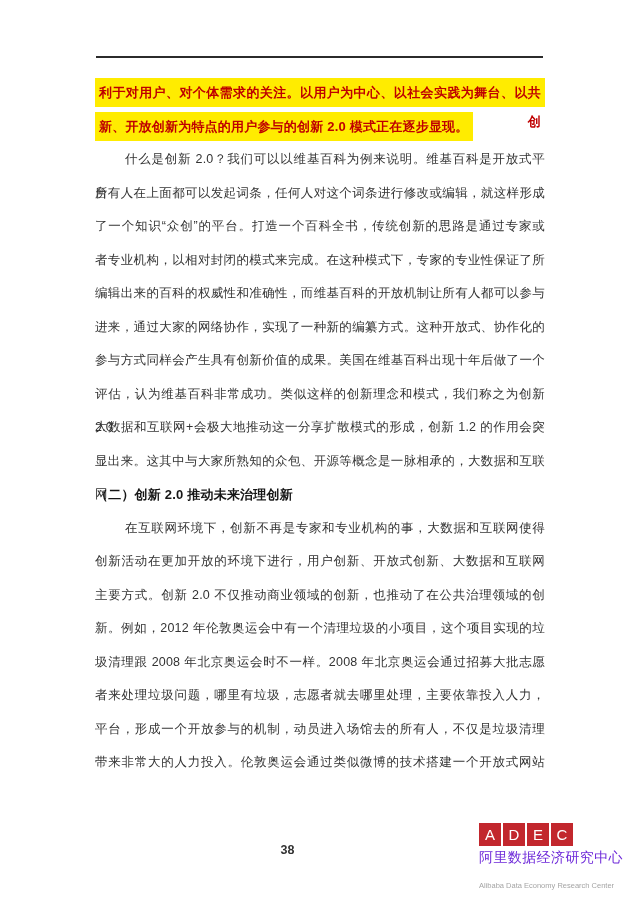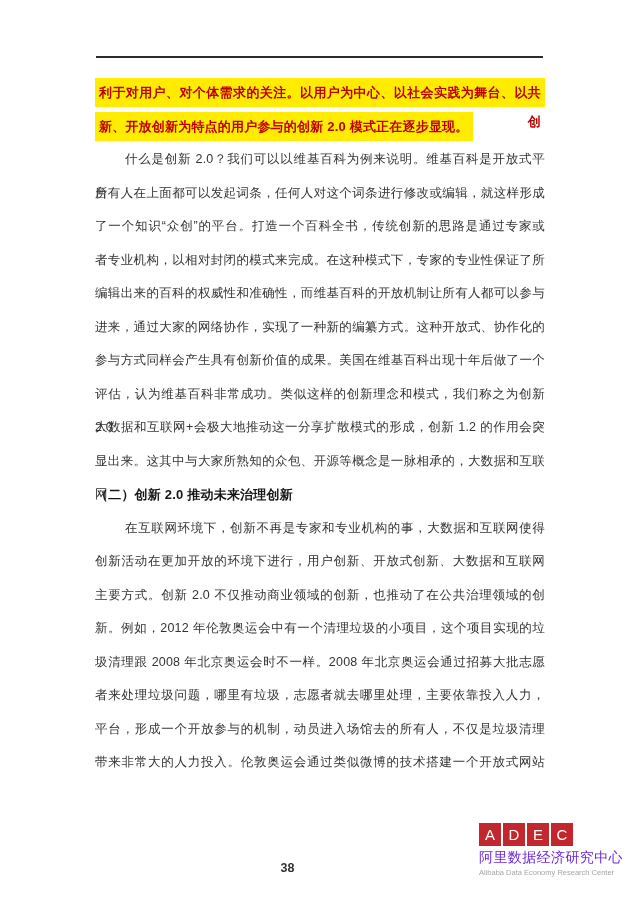--- a/index.html
+++ b/index.html
@@ -43,21 +43,21 @@
     color: #bf0000;
     font-weight: bold;
     font-size: 13px;
     height: 29px;
     line-height: 29px;
     padding: 0 4px;
   }
   .hl-bar.full { flex: 1; text-align: justify; text-align-last: justify; }
   .page-number {
     position: absolute;
-    left: 95px; top: 861px;
+    left: 95px; top: 843px;
     width: 385px;
     text-align: center;
     font-size: 12.5px;
     font-weight: bold;
     color: #333333;
   }
   .logo {
     position: absolute;
     left: 479px; top: 823px;
     width: 150px;
@@ -72,21 +72,21 @@
     font-size: 15px;
   }
   .logo-cn {
     margin-top: 3px;
     font-size: 14px;
     color: #6d28d9;
     letter-spacing: 0.4px;
     white-space: nowrap;
   }
   .logo-en {
-    margin-top: 1px;
+    margin-top: 14px;
     font-size: 7.5px;
     color: #a5a5a5;
     white-space: nowrap;
   }
 </style>
 </head>
 <body>
 
 <div class="page">
 

